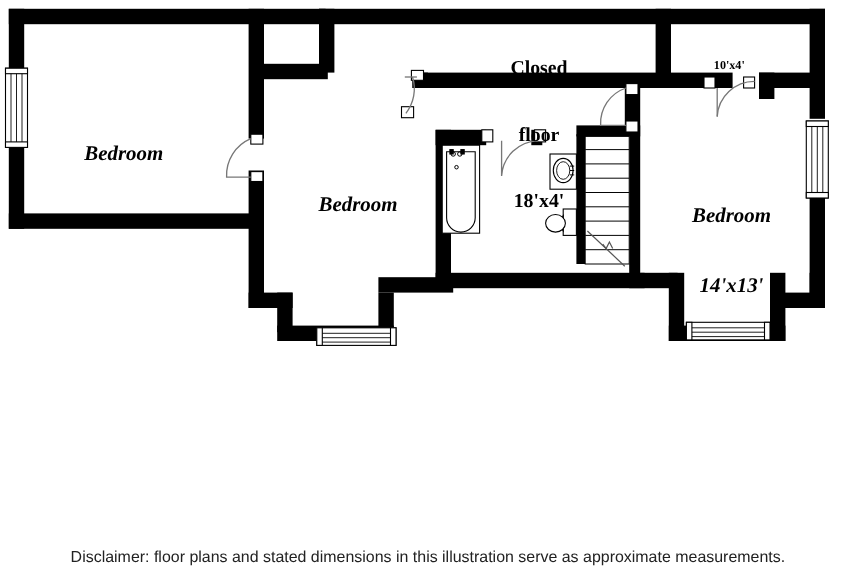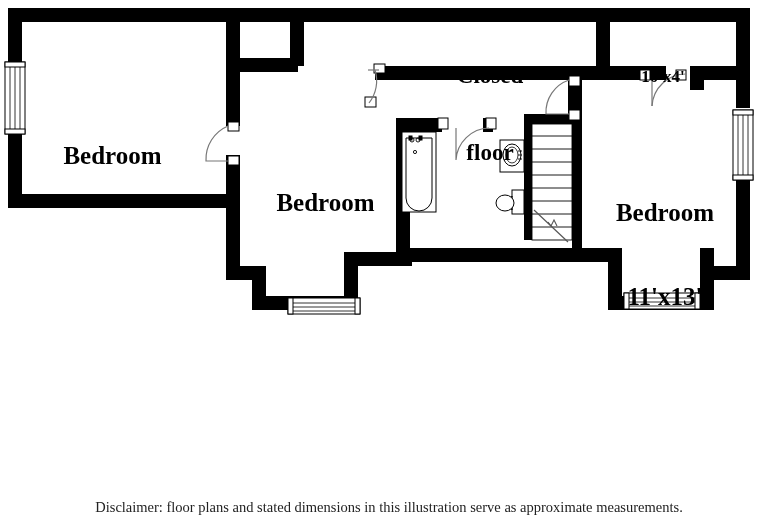--- a/index.html
+++ b/index.html
@@ -15,29 +15,29 @@
     position:absolute;
     text-align:center;
     font-family:"Liberation Serif", serif;
     font-weight:bold;
     color:#000000;
     line-height:1.12;
     white-space:pre;
     letter-spacing:0px;
     pointer-events:none;
   }
-  .rl-19{font-size:25px;}
-  .rl-17{font-size:23px;}
-  .rl-16{font-size:17px;}
+  .rl-19{font-size:19px;font-style:italic;}
+  .rl-17{font-size:18px;}
+  .rl-16{font-size:11px;}
   .disclaimer{
     position:absolute;
     left:0;right:0;
     bottom:2px;
     text-align:center;
-    font-family:Liberation Serif, serif;
+    font-family:Liberation Sans, sans-serif;
     font-size:14.5px;
     color:#222222;
     line-height:1.35;
     padding:0 6px;
   }
   .disclaimer .line{display:block;}
 </style>
 </head>
 <body>
 
@@ -231,28 +231,29 @@
     <div>Bedroom</div>
   </div>
 
   <div class="room-label rl-19" style="left:238px;top:133px;width:175px;">
     <div>Bedroom</div>
   </div>
 
   <div class="room-label rl-17" style="left:420px;top:11px;width:140px;">
     <div>Closed</div>
     <div>floor</div>
+    <div>18'x4'</div>
   </div>
 
   <div class="room-label rl-16" style="left:608px;top:29px;width:110px;">
     <div>10'x4'</div>
   </div>
 
   <div class="room-label rl-19" style="left:586px;top:143px;width:158px;">
     <div>Bedroom</div>
-    <div>11'x13'</div>
+    <div>14'x13'</div>
   </div>
 
   <div class="disclaimer">
     <span class="line">Disclaimer: floor plans and stated dimensions in this illustration serve as approximate measurements.</span>
   </div>
 
 </div>
 
 </body></html>

